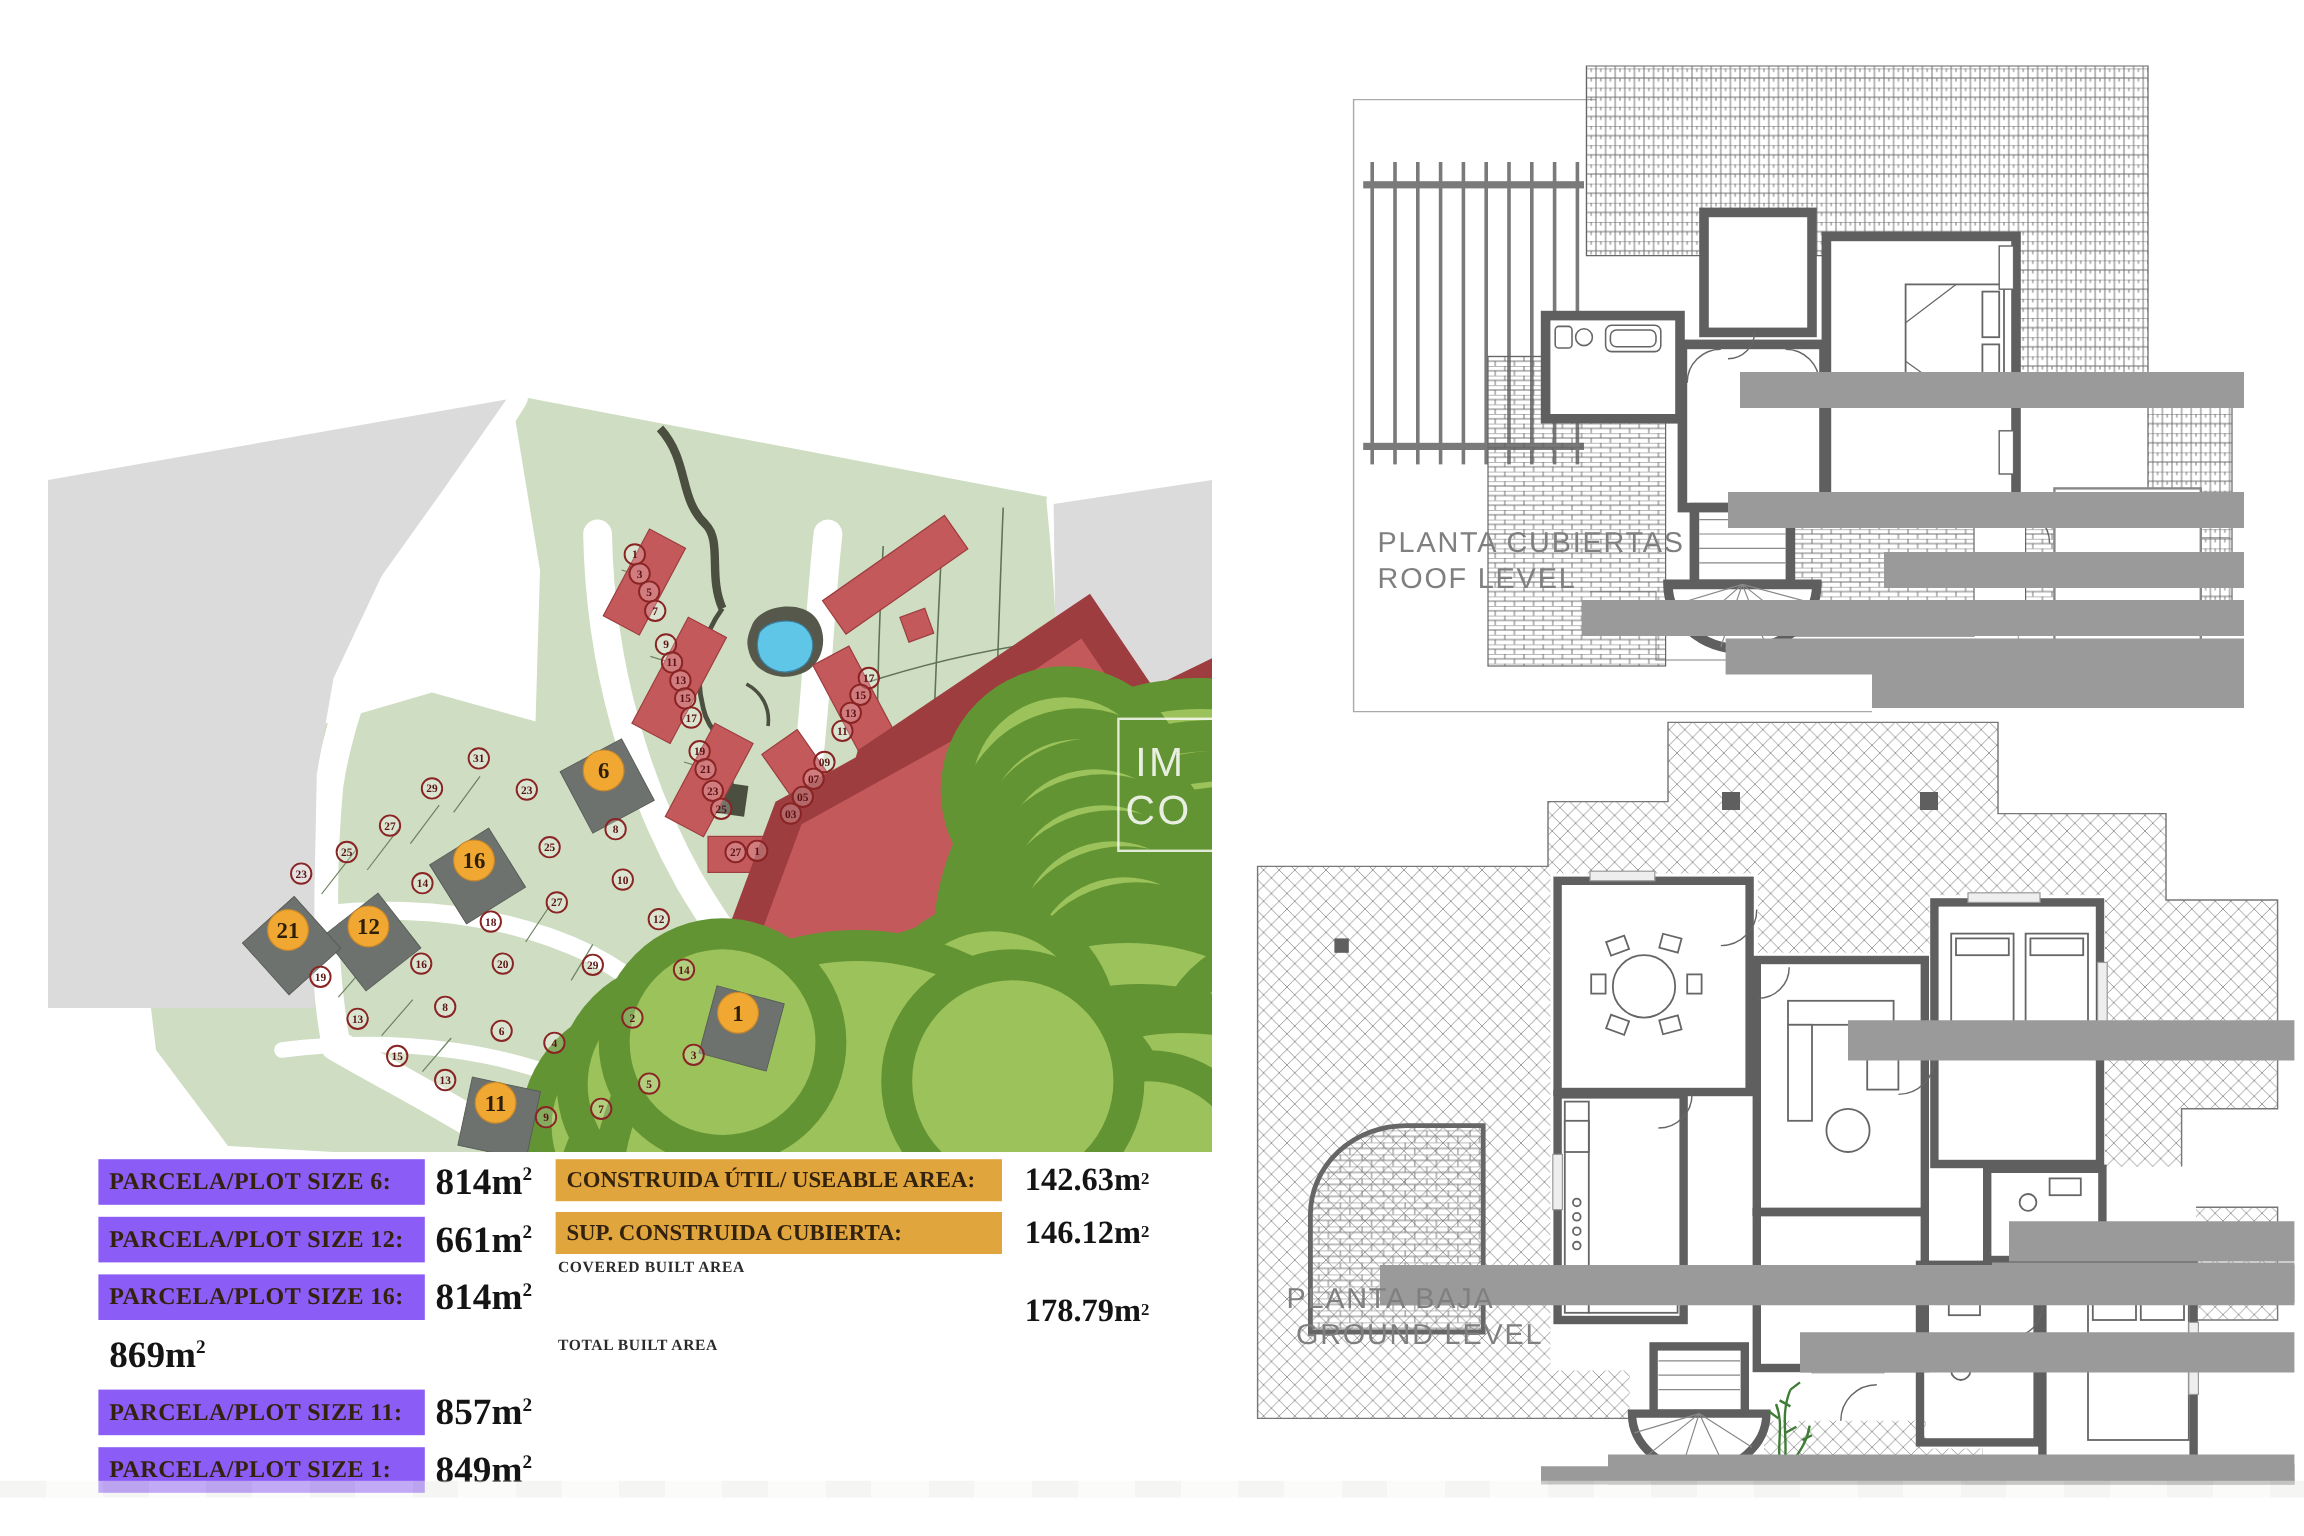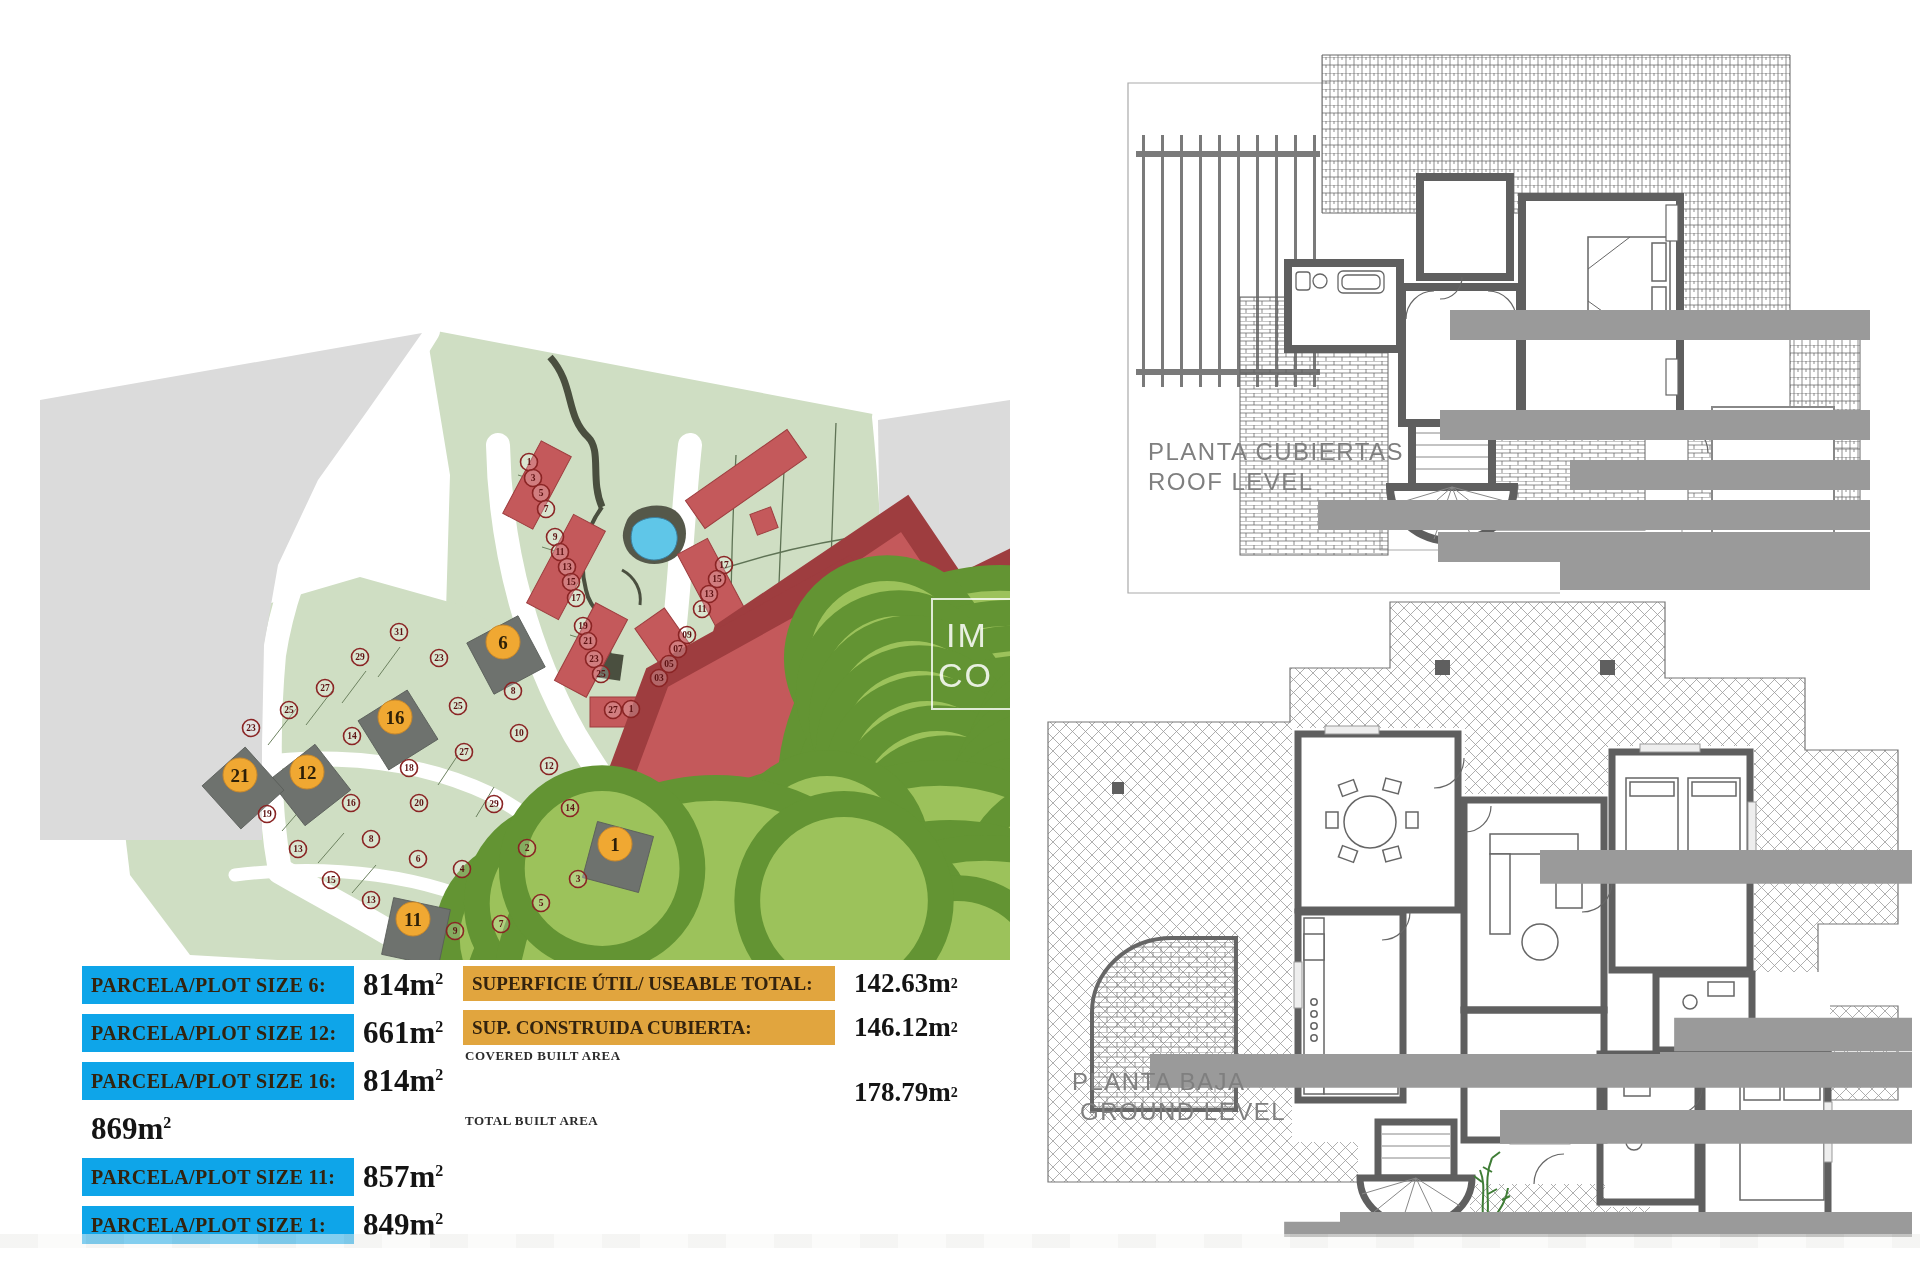--- a/index.html
+++ b/index.html
@@ -3,21 +3,21 @@
 <meta charset="utf-8">
 <style>
   html,body{margin:0;padding:0;background:#fff;}
   #page{position:relative;width:1920px;height:1280px;background:#ffffff;overflow:hidden;
         font-family:"Liberation Serif","DejaVu Serif",serif;}
   svg{display:block;}
   .abs{position:absolute;}
   
   #plot-table{left:82px;top:966px;width:420px;}
   .prow{display:flex;align-items:center;margin-bottom:10px;height:38px;}
-  .pbar{width:272px;height:38px;background:#0ea5e9;display:flex;align-items:center;
+  .pbar{width:272px;height:38px;background:#8b5cf6;display:flex;align-items:center;
         padding-left:9px;box-sizing:border-box;}
   .pbar span{font-weight:bold;font-size:20px;color:#33230e;letter-spacing:.4px;white-space:nowrap;}
   .pval{margin-left:9px;font-weight:bold;font-size:31px;color:#141414;white-space:nowrap;text-align:right;}
   .pval sup{font-size:16px;vertical-align:super;line-height:0;}
   #area-table{left:463px;top:966px;width:500px;}
   .arow{margin-bottom:9px;}
   .abar{width:372px;height:35px;background:#E1A53E;display:flex;align-items:center;
         padding-left:9px;box-sizing:border-box;float:left;}
   .abar span{font-weight:bold;font-size:19px;color:#33230e;white-space:nowrap;}
   .aval{margin-left:381px;padding-left:10px;height:35px;display:flex;align-items:center;
@@ -492,21 +492,21 @@
       <div class="pbar">
           <span>PARCELA/PLOT SIZE 1:</span>
         </div>
       <div class="pval"><span>849</span><span>m</span><sup>2</sup></div>
     </div>
   </div>
 
   <div class="abs" id="area-table">
     <div class="arow">
       <div class="abar">
-          <span>SUPERFICIE ÚTIL/ USEABLE TOTAL:</span>
+          <span>CONSTRUIDA ÚTIL/ USEABLE AREA:</span>
         </div>
       <div class="aval">
           <span>142.63</span>
           <span>m</span>
           <sup>2</sup>
         </div>
     </div>
     <div class="arow">
       <div class="abar">
           <span>SUP. CONSTRUIDA CUBIERTA:</span>

